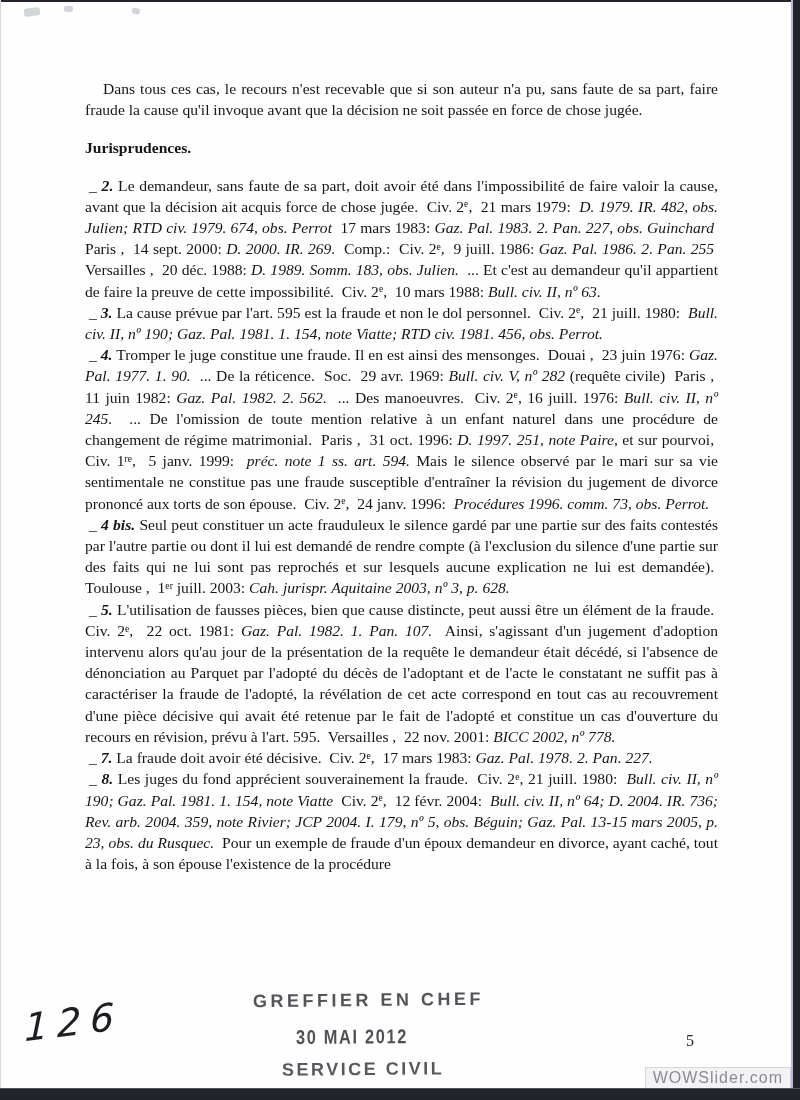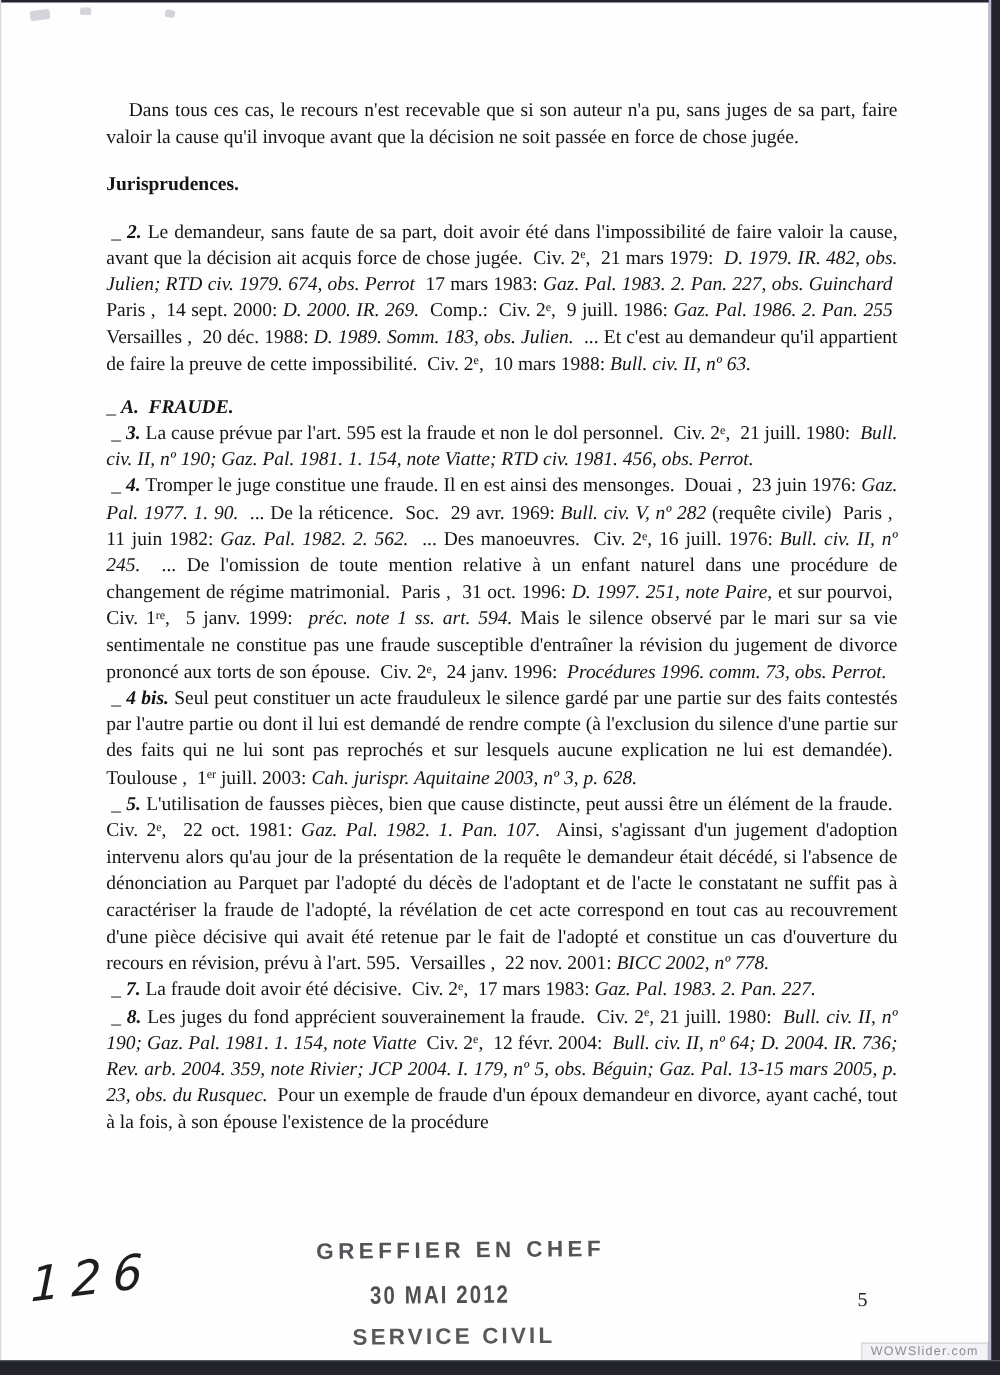--- a/index.html
+++ b/index.html
@@ -68,43 +68,42 @@
   
   .page-number{
     position:absolute;left:686px;top:1032px;
     font-size:16px;color:#222;
   }
   
   .watermark{
     position:absolute;right:9px;bottom:11px;
     background:#f3f3f5;border:1px solid #d6d6da;border-bottom:none;
     font-family:"Liberation Sans", sans-serif;
-    font-size:10px;color:var(--watermark,#8b8b93);
+    font-size:16px;color:var(--watermark,#8b8b93);
     letter-spacing:1px;padding:1px 7px 2px 7px;
   }
 </style>
 </head>
 <body>
 
 <div class="page">
 
   <div class="smudge s1"></div>
   <div class="smudge s2"></div>
   <div class="smudge s3"></div>
 
   <div class="content">
-      <p class="blk intro"><span class="s-r">Dans tous ces cas, le recours n'est recevable que si son auteur n'a pu, sans juges de sa part, faire valoir la cause qu'il invoque avant que la décision ne soit passée en force de chose jugée.</span></p>
+      <p class="blk intro"><span class="s-r">Dans tous ces cas, le recours n'est recevable que si son auteur n'a pu, sans faute de sa part, faire fraude la cause qu'il invoque avant que la décision ne soit passée en force de chose jugée.</span></p>
       <p class="blk section-heading"><span class="s-bu">Jurisprudences.</span></p>
       <p class="blk para"><span class="s-r">_ </span><span class="s-bi">2.</span><span class="s-r"> Le demandeur, sans faute de sa part, doit avoir été dans l'impossibilité de faire valoir la cause, avant que la décision ait acquis force de chose jugée.&nbsp; Civ. 2</span><sup class="s-sup">e</sup><span class="s-r">,&nbsp; 21 mars 1979:&nbsp; </span><span class="s-i">D. 1979. IR. 482, obs. Julien; RTD civ. 1979. 674, obs. Perrot</span><span class="s-r">&nbsp; 17 mars 1983: </span><span class="s-i">Gaz. Pal. 1983. 2. Pan. 227, obs. Guinchard</span><span class="s-r">&nbsp; Paris ,&nbsp; 14 sept. 2000: </span><span class="s-i">D. 2000. IR. 269.</span><span class="s-r">&nbsp; Comp.:&nbsp; Civ. 2</span><sup class="s-sup">e</sup><span class="s-r">,&nbsp; 9 juill. 1986: </span><span class="s-i">Gaz. Pal. 1986. 2. Pan. 255</span><span class="s-r">&nbsp; Versailles ,&nbsp; 20 déc. 1988: </span><span class="s-i">D. 1989. Somm. 183, obs. Julien.</span><span class="s-r">&nbsp; ... Et c'est au demandeur qu'il appartient de faire la preuve de cette impossibilité.&nbsp; Civ. 2</span><sup class="s-sup">e</sup><span class="s-r">,&nbsp; 10 mars 1988: </span><span class="s-i">Bull. civ. II, nº 63.</span></p>
-      <p class="blk subheading"><span class="s-r">_ </span><span class="s-bi">A.&nbsp; FRAUDE.</span></p>
       <p class="blk para"><span class="s-r">_ </span><span class="s-bi">3.</span><span class="s-r"> La cause prévue par l'art. 595 est la fraude et non le dol personnel.&nbsp; Civ. 2</span><sup class="s-sup">e</sup><span class="s-r">,&nbsp; 21 juill. 1980:&nbsp; </span><span class="s-i">Bull. civ. II, nº 190; Gaz. Pal. 1981. 1. 154, note Viatte; RTD civ. 1981. 456, obs. Perrot.</span></p>
       <p class="blk para"><span class="s-r">_ </span><span class="s-bi">4.</span><span class="s-r"> Tromper le juge constitue une fraude. Il en est ainsi des mensonges.&nbsp; Douai ,&nbsp; 23 juin 1976: </span><span class="s-i">Gaz. Pal. 1977. 1. 90.</span><span class="s-r">&nbsp; ... De la réticence.&nbsp; Soc.&nbsp; 29 avr. 1969: </span><span class="s-i">Bull. civ. V, nº 282</span><span class="s-r"> (requête civile)&nbsp; Paris ,&nbsp; 11 juin 1982: </span><span class="s-i">Gaz. Pal. 1982. 2. 562.</span><span class="s-r">&nbsp; ... Des manoeuvres.&nbsp; Civ. 2</span><sup class="s-sup">e</sup><span class="s-r">, 16 juill. 1976: </span><span class="s-i">Bull. civ. II, nº 245.</span><span class="s-r">&nbsp; ... De l'omission de toute mention relative à un enfant naturel dans une procédure de changement de régime matrimonial.&nbsp; Paris ,&nbsp; 31 oct. 1996: </span><span class="s-i">D. 1997. 251, note Paire,</span><span class="s-r"> et sur pourvoi,&nbsp; Civ. 1</span><sup class="s-sup">re</sup><span class="s-r">,&nbsp; 5 janv. 1999:&nbsp; </span><span class="s-i">préc. note 1 ss. art. 594.</span><span class="s-r"> Mais le silence observé par le mari sur sa vie sentimentale ne constitue pas une fraude susceptible d'entraîner la révision du jugement de divorce prononcé aux torts de son épouse.&nbsp; Civ. 2</span><sup class="s-sup">e</sup><span class="s-r">,&nbsp; 24 janv. 1996:&nbsp; </span><span class="s-i">Procédures 1996. comm. 73, obs. Perrot.</span></p>
       <p class="blk para"><span class="s-r">_ </span><span class="s-bi">4 bis.</span><span class="s-r"> Seul peut constituer un acte frauduleux le silence gardé par une partie sur des faits contestés par l'autre partie ou dont il lui est demandé de rendre compte (à l'exclusion du silence d'une partie sur des faits qui ne lui sont pas reprochés et sur lesquels aucune explication ne lui est demandée).&nbsp; Toulouse ,&nbsp; 1</span><sup class="s-sup">er</sup><span class="s-r"> juill. 2003: </span><span class="s-i">Cah. jurispr. Aquitaine 2003, nº 3, p. 628.</span></p>
       <p class="blk para"><span class="s-r">_ </span><span class="s-bi">5.</span><span class="s-r"> L'utilisation de fausses pièces, bien que cause distincte, peut aussi être un élément de la fraude.&nbsp; Civ. 2</span><sup class="s-sup">e</sup><span class="s-r">,&nbsp; 22 oct. 1981: </span><span class="s-i">Gaz. Pal. 1982. 1. Pan. 107.</span><span class="s-r">&nbsp; Ainsi, s'agissant d'un jugement d'adoption intervenu alors qu'au jour de la présentation de la requête le demandeur était décédé, si l'absence de dénonciation au Parquet par l'adopté du décès de l'adoptant et de l'acte le constatant ne suffit pas à caractériser la fraude de l'adopté, la révélation de cet acte correspond en tout cas au recouvrement d'une pièce décisive qui avait été retenue par le fait de l'adopté et constitue un cas d'ouverture du recours en révision, prévu à l'art. 595.&nbsp; Versailles ,&nbsp; 22 nov. 2001: </span><span class="s-i">BICC 2002, nº 778.</span></p>
-      <p class="blk para"><span class="s-r">_ </span><span class="s-bi">7.</span><span class="s-r"> La fraude doit avoir été décisive.&nbsp; Civ. 2</span><sup class="s-sup">e</sup><span class="s-r">,&nbsp; 17 mars 1983: </span><span class="s-i">Gaz. Pal. 1983. 2. Pan. 227.</span></p>
+      <p class="blk para"><span class="s-r">_ </span><span class="s-bi">7.</span><span class="s-r"> La fraude doit avoir été décisive.&nbsp; Civ. 2</span><sup class="s-sup">e</sup><span class="s-r">,&nbsp; 17 mars 1983: </span><span class="s-i">Gaz. Pal. 1978. 2. Pan. 227.</span></p>
       <p class="blk para"><span class="s-r">_ </span><span class="s-bi">8.</span><span class="s-r"> Les juges du fond apprécient souverainement la fraude.&nbsp; Civ. 2</span><sup class="s-sup">e</sup><span class="s-r">, 21 juill. 1980:&nbsp; </span><span class="s-i">Bull. civ. II, nº 190; Gaz. Pal. 1981. 1. 154, note Viatte</span><span class="s-r">&nbsp; Civ. 2</span><sup class="s-sup">e</sup><span class="s-r">,&nbsp; 12 févr. 2004:&nbsp; </span><span class="s-i">Bull. civ. II, nº 64; D. 2004. IR. 736; Rev. arb. 2004. 359, note Rivier; JCP 2004. I. 179, nº 5, obs. Béguin; Gaz. Pal. 13-15 mars 2005, p. 23, obs. du Rusquec.</span><span class="s-r">&nbsp; Pour un exemple de fraude d'un époux demandeur en divorce, ayant caché, tout à la fois, à son épouse l'existence de la procédure</span></p>
     </div>
 
   <div class="stamp l1">GREFFIER EN CHEF</div>
   <div class="stamp l2">30 MAI 2012</div>
   <div class="stamp l3">SERVICE CIVIL</div>
 
   <div class="handwritten">126</div>
 
   <div class="page-number">5</div>

